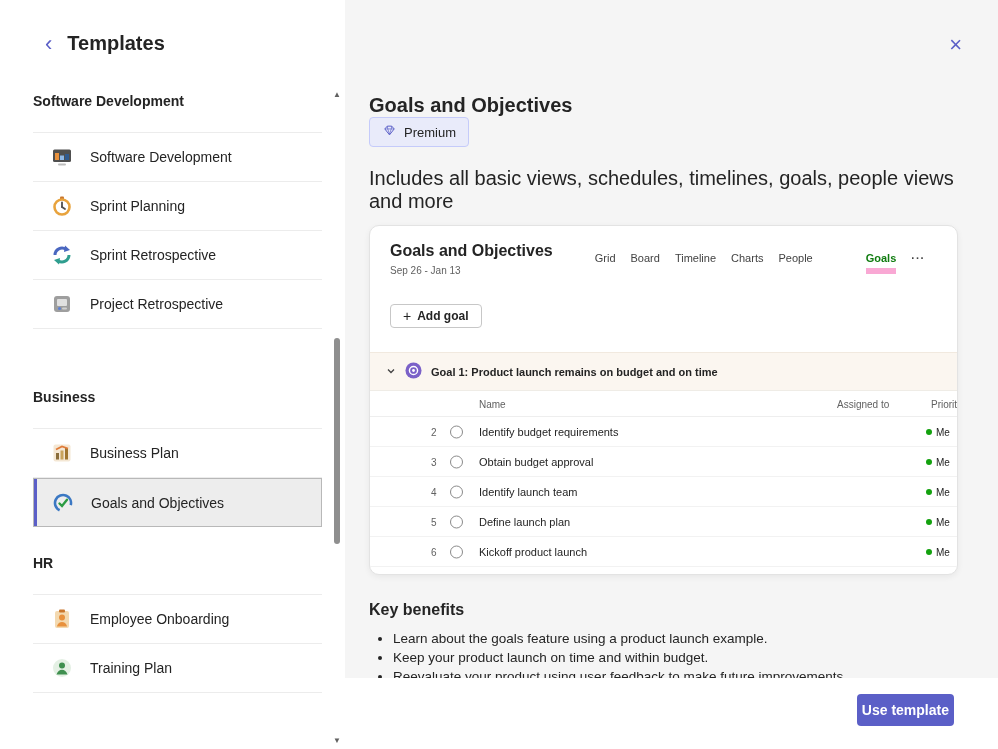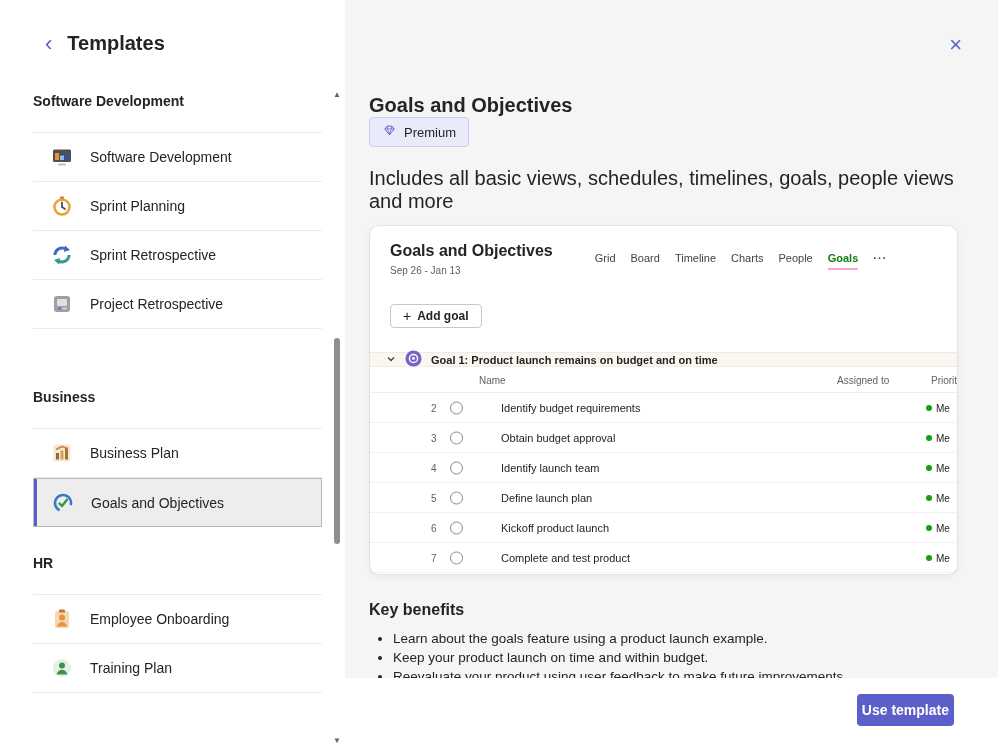--- a/index.html
+++ b/index.html
@@ -36,38 +36,38 @@
            background:#e9ebfa; border:1px solid #c5cbfa; border-radius:4px; font-size:13px; color:#242424; }
   .d-desc { margin-top:20px; font-size:20px; }
 
   .preview-card { margin-top:12px; width:589px; height:350px; background:#fff; border:1px solid #e3e3e3;
                   border-radius:10px; box-shadow:0 2px 6px rgba(0,0,0,.06); overflow:hidden; position:relative; }
   .pc-head { display:flex; padding:16px 0 0 20px; }
   .pc-title { font-size:16px; font-weight:700; }
   .pc-date { font-size:10px; color:#616161; margin-top:5px; }
   .pc-tabs { display:flex; gap:15px; margin-left:42px; padding-top:10px; font-size:11px; color:#424242; align-items:flex-start; }
   .tab { padding-bottom:4px; white-space:nowrap; }
-  .tab.active { color:#107c10; font-weight:700; border-bottom:2px solid #f9a8d4; }
+  .tab.active { color:#107c10; font-weight:700; border-bottom:6px solid #f9a8d4;margin-left:38px; }
   .tab-more { font-weight:700; letter-spacing:1px; color:#424242; }
   .add-goal { display:inline-flex; align-items:center; gap:6px; margin:28px 0 0 20px; padding:4px 12px;
               border:1px solid #c7c7c7; border-radius:4px; background:#fff; font-size:12px; font-weight:600; }
   .plus { font-size:14px; font-weight:400; line-height:1; }
-  .goal-header { margin-top:24px; height:15px; background:#fbf6f0; border-top:1px solid #f1e9df;
+  .goal-header { margin-top:24px; height:39px; background:#fbf6f0; border-top:1px solid #f1e9df;
                  border-bottom:1px solid #efece6; display:flex; align-items:center; gap:9px;
                  padding-left:16px; font-size:11px; font-weight:700; }
   .ghead, .grow { position:relative; width:650px; }
   .ghead { height:26px; border-bottom:1px solid #eeeeee; font-size:10px; color:#616161; }
   .grow { height:30px; border-bottom:1px solid #f2f2f2; }
   .h-name { position:absolute; left:109px; top:50%; transform:translateY(-50%); }
   .h-assigned { position:absolute; left:467px; top:50%; transform:translateY(-50%); }
   .h-pri { position:absolute; left:561px; top:50%; transform:translateY(-50%); }
   .c-num { position:absolute; left:61px; top:50%; transform:translateY(-50%); font-size:10px; color:#616161; }
   .c-radio { position:absolute; left:80px; top:50%; transform:translateY(-50%); width:13px; height:13px;
              border:1px solid #8a8a8a; border-radius:50%; background:#fff; }
-  .c-name { position:absolute; left:109px; top:50%; transform:translateY(-50%); font-size:11px; white-space:nowrap;margin-left:22px; }
+  .c-name { position:absolute; left:109px; top:50%; transform:translateY(-50%); font-size:11px; white-space:nowrap; }
   .c-dot { position:absolute; left:556px; top:50%; transform:translateY(-50%); width:6px; height:6px;
            border-radius:50%; background:#13a10e; }
   .c-pri { position:absolute; left:566px; top:50%; transform:translateY(-50%); font-size:10px;
            width:14px; overflow:hidden; white-space:nowrap; }
 
   .kb-title { margin-top:26px; font-size:16px; font-weight:700; }
   .kb-list { margin:12px 0 0 0; padding-left:24px; font-size:13.5px; }
   .kb-list li { margin-bottom:4px; }
 
   .footer { position:absolute; left:0; right:0; bottom:0; height:71px; background:#fff; }

